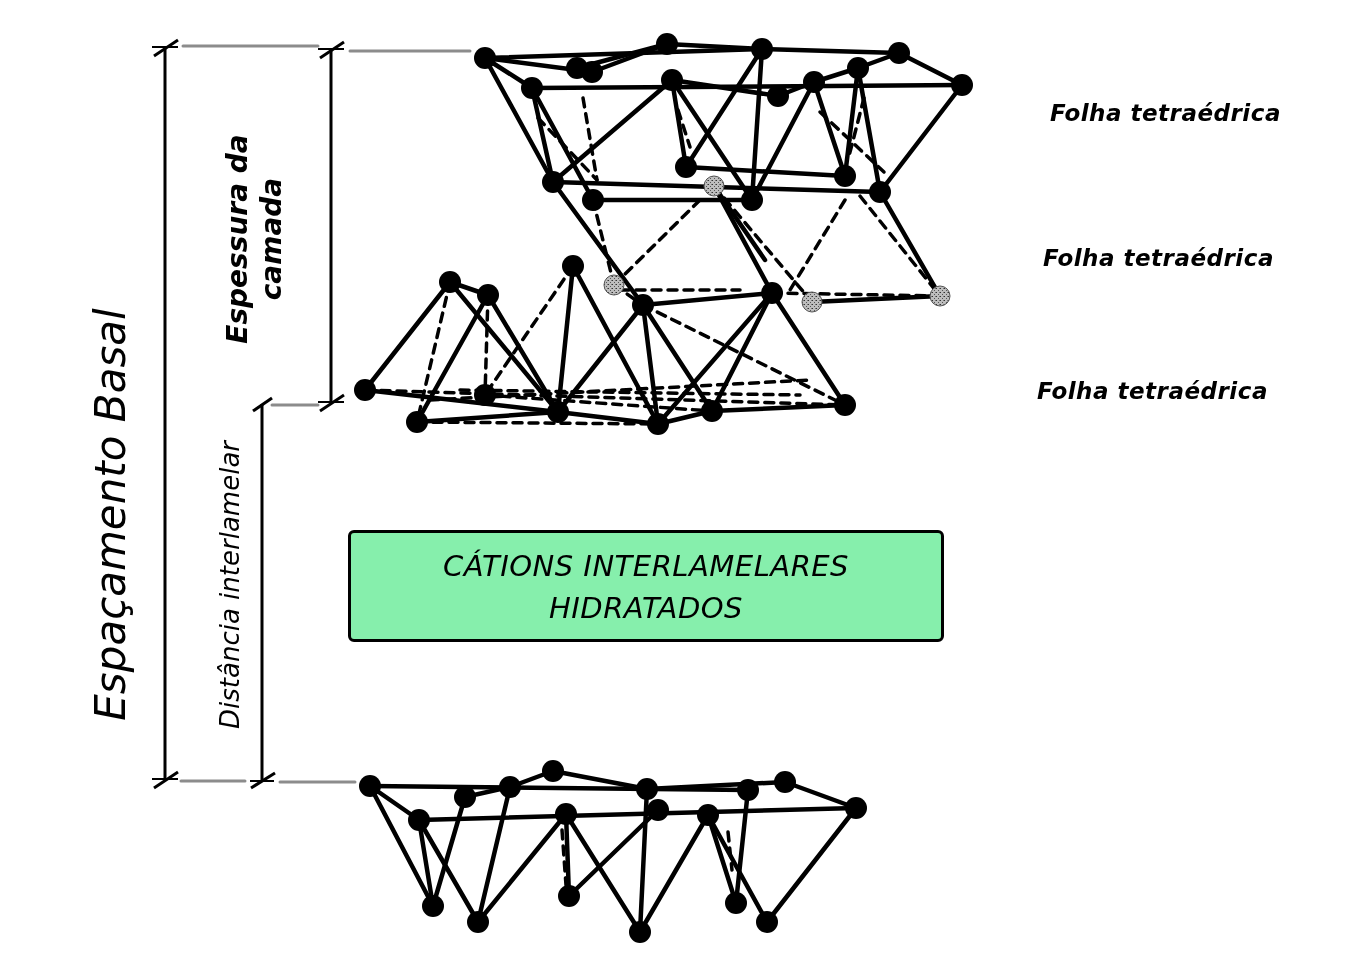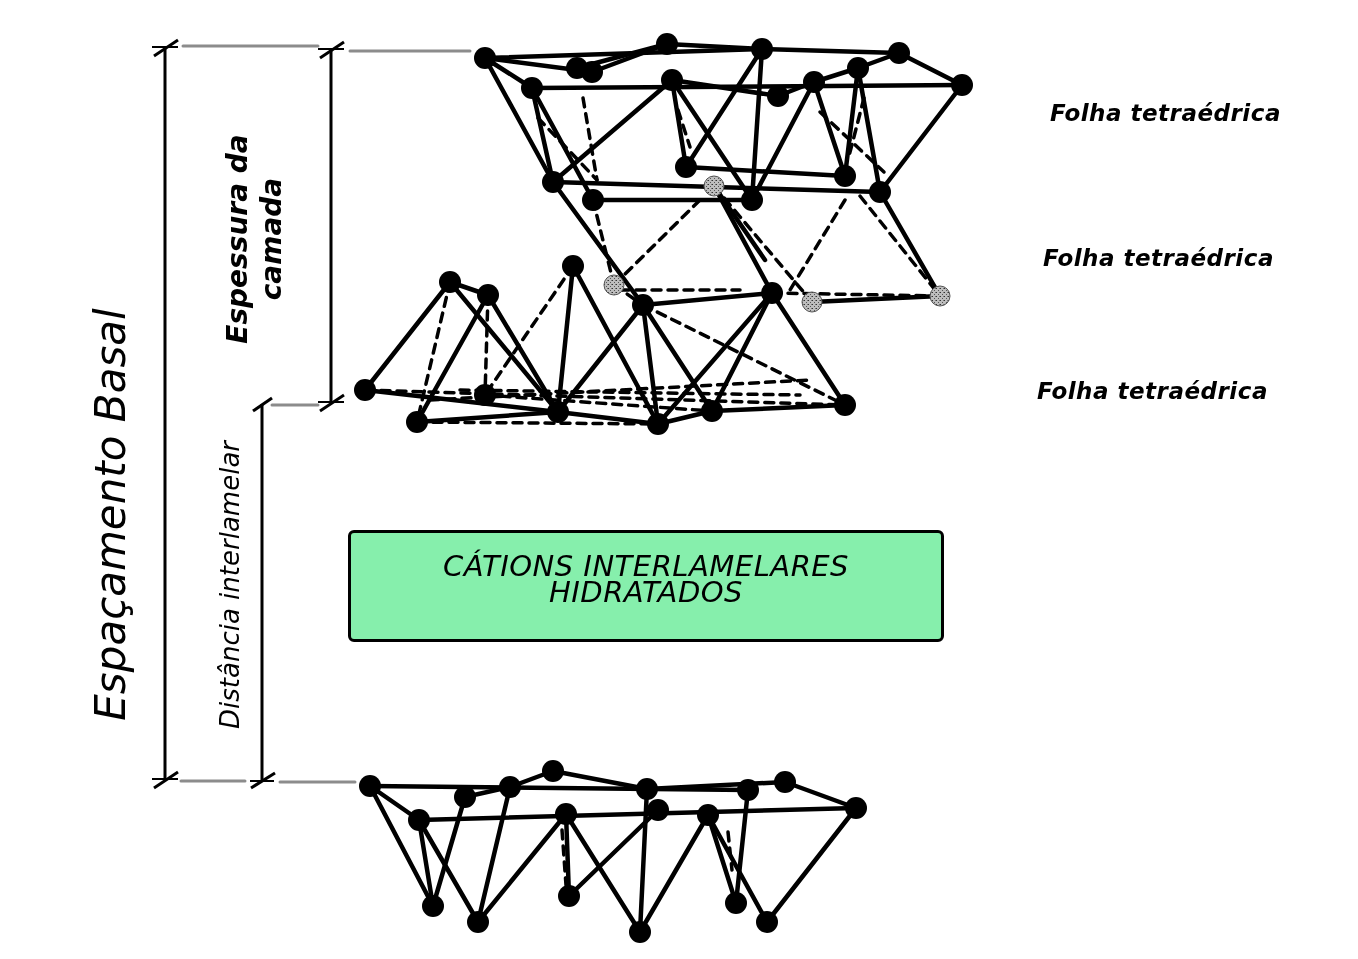--- a/index.html
+++ b/index.html
@@ -230,15 +230,15 @@
   <div class="vtext" style="left:-100px; top:490px; width:420px; text-align:center; font-size:42px; transform: rotate(-90deg);">Espaçamento Basal</div>
   <div class="vtext" style="left:145px; top:205px; width:220px; text-align:center; font-size:28px; font-weight:bold; line-height:34px; transform: rotate(-90deg);">
     <div>Espessura da</div>
     <div>camada</div>
   </div>
   <div class="vtext" style="left:40px; top:570px; width:380px; text-align:center; font-size:26px; transform: rotate(-90deg);">Distância interlamelar</div>
 
   
   <div class="cation-box">
     <div class="cation-text" style="top:16px;">CÁTIONS INTERLAMELARES</div>
-    <div class="cation-text" style="top:42px;font-style:italic;">HIDRATADOS</div>
+    <div class="cation-text" style="top:58px;font-style:italic;">HIDRATADOS</div>
   </div>
 </div>
 
 </body></html>

